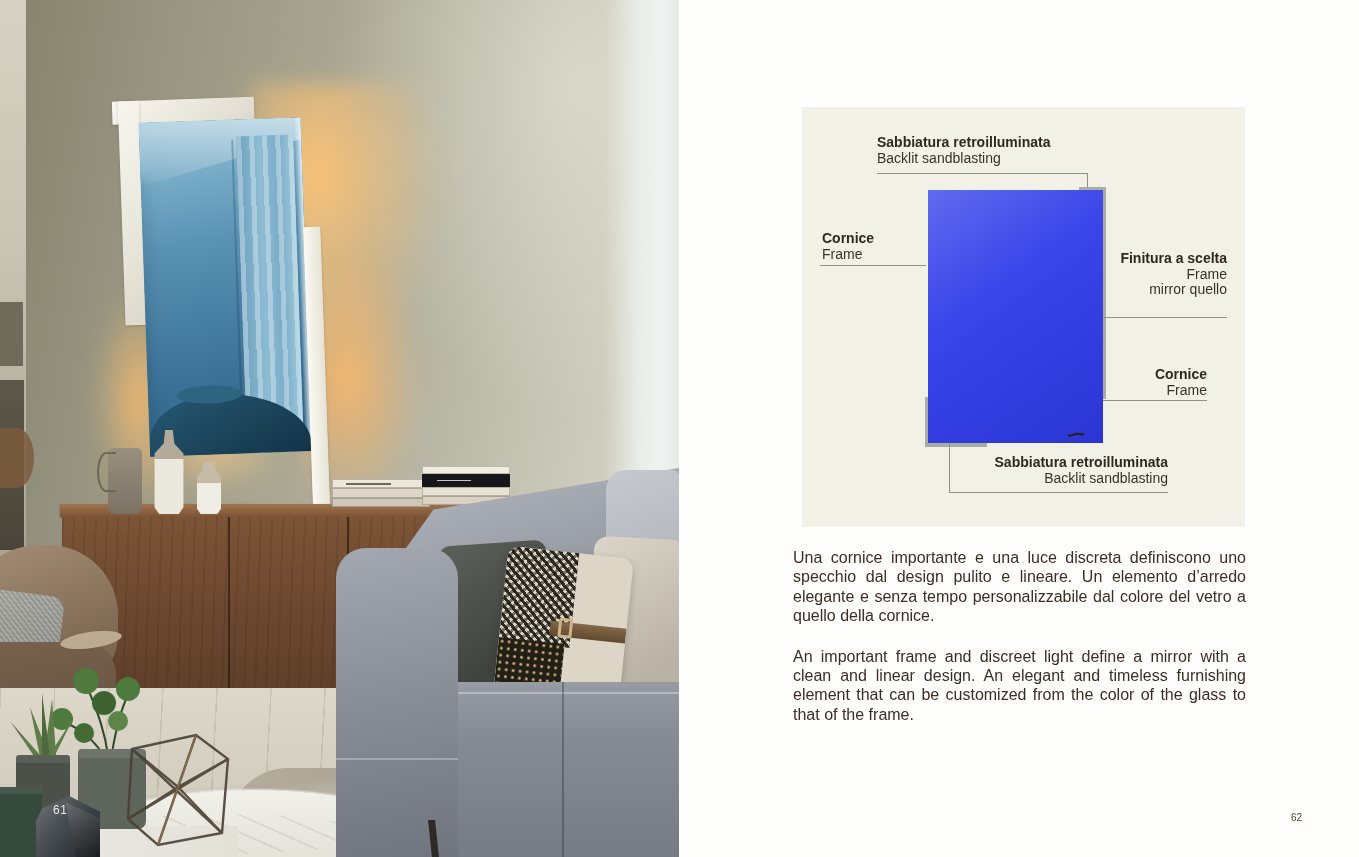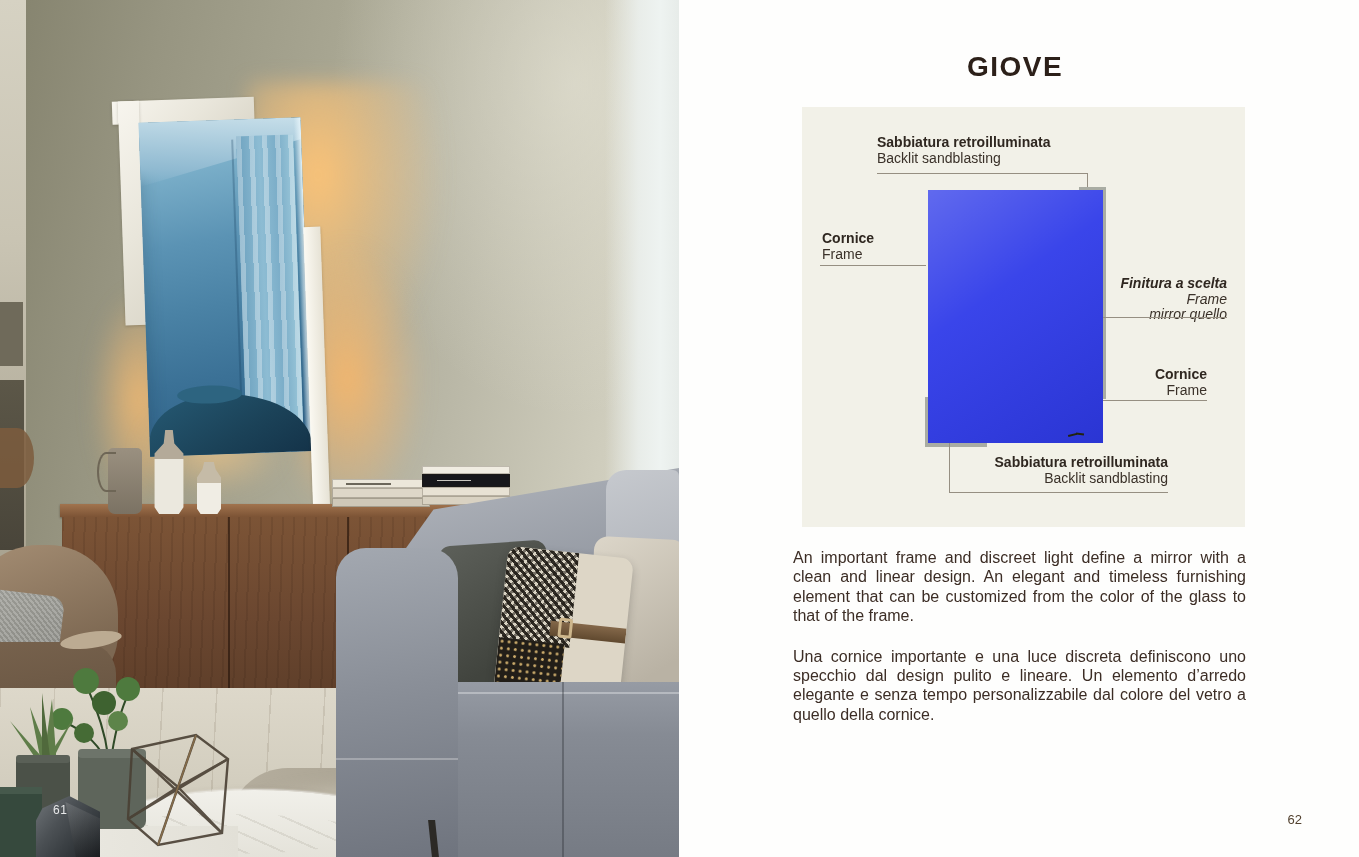--- a/index.html
+++ b/index.html
@@ -167,35 +167,35 @@
   .panel { position:absolute; left:123px; top:107px; width:443px; height:420px; }
   .lab { position:absolute; font-size:14px; line-height:15.5px; color:#3a3129; }
   .lab b { display:block; font-weight:bold; color:#2f2720; }
   .lab .r2, .lab .r3 { display:block; }
   .ln { position:absolute; background:#968f82; }
   .ln-h { height:1px; }
   .ln-v { width:1px; }
 
   .lab-top { left:75px; top:28px; }
   .lab-left { left:20px; top:124px; }
-  .lab-finish { right:18px; top:169px; text-align:right;font-style:italic; }
+  .lab-finish { right:18px; top:144px; text-align:right; }
   .lab-frame2 { right:38px; top:260px; text-align:right; }
   .lab-bottom { right:77px; top:348px; text-align:right; }
 
   .mirror-front { position:absolute; left:126px; top:83px; width:175px; height:253px; }
   .mirror-front::after { content:""; position:absolute; inset:0;
     background:linear-gradient(145deg, rgba(255,255,255,.24) 0%, rgba(255,255,255,.05) 40%, rgba(0,0,20,.10) 100%); }
   .mf-sliver { position:absolute; background:#a9aca3; }
   .sig { position:absolute; right:18px; bottom:6px; width:17px; height:7px; z-index:2; }
   .sig i { position:absolute; display:block; background:#23240f; height:1.5px; }
 
   .r-body { position:absolute; left:114px; top:548px; width:453px; color:#3c2d25; }
   .r-body p { font-size:16px; line-height:19.4px; text-align:justify; font-weight:500; }
   .r-body p + p { margin-top:21px; }
-  .r-pagenum { position:absolute; right:57px; top:812px; font-size:13px; color:#52412f; }
+  .r-pagenum { position:absolute; right:57px; top:812px; font-size:10px; color:#52412f; }
 </style>
 </head>
 <body>
 
 <div class="stage">
 
   <div class="photo">
     <div class="ph-wall"></div>
     <div class="ph-wall-light"></div>
     <div class="ph-sidewall"></div>
@@ -321,21 +321,20 @@
       </g>
     </svg>
 
     <div class="obj61">
       <span class="pnum">61</span>
     </div>
   </div>
 
   <div class="page-right">
 
-    <div class="r-title">GIOVE</div>
 
     <div class="panel" style="background-color: rgb(242, 241, 232);">
 
       <div class="lab lab-top">
         <b>Sabbiatura retroilluminata</b>
         <span class="r2">Backlit sandblasting</span>
       </div>
       <div class="ln ln-h" style="left:75px;top:66px;width:211px"></div>
       <div class="ln ln-v" style="left:285px;top:66px;height:17px"></div>
 
@@ -371,19 +370,19 @@
 
       <div class="lab lab-bottom">
         <b>Sabbiatura retroilluminata</b>
         <span class="r2">Backlit sandblasting</span>
       </div>
       <div class="ln ln-v" style="left:147px;top:336px;height:49px"></div>
       <div class="ln ln-h" style="left:147px;top:385px;width:219px"></div>
     </div>
 
     <div class="r-body">
+      <p>Una cornice importante e una luce discreta definiscono uno specchio dal design pulito e lineare. Un elemento d’arredo elegante e senza tempo personalizzabile dal colore del vetro a quello della cornice.</p>
       <p>An important frame and discreet light define a mirror with a clean and linear design. An elegant and timeless furnishing element that can be customized from the color of the glass to that of the frame.</p>
-      <p>Una cornice importante e una luce discreta definiscono uno specchio dal design pulito e lineare. Un elemento d’arredo elegante e senza tempo personalizzabile dal colore del vetro a quello della cornice.</p>
     </div>
 
     <div class="r-pagenum">62</div>
   </div>
 </div>
 
 </body></html>

